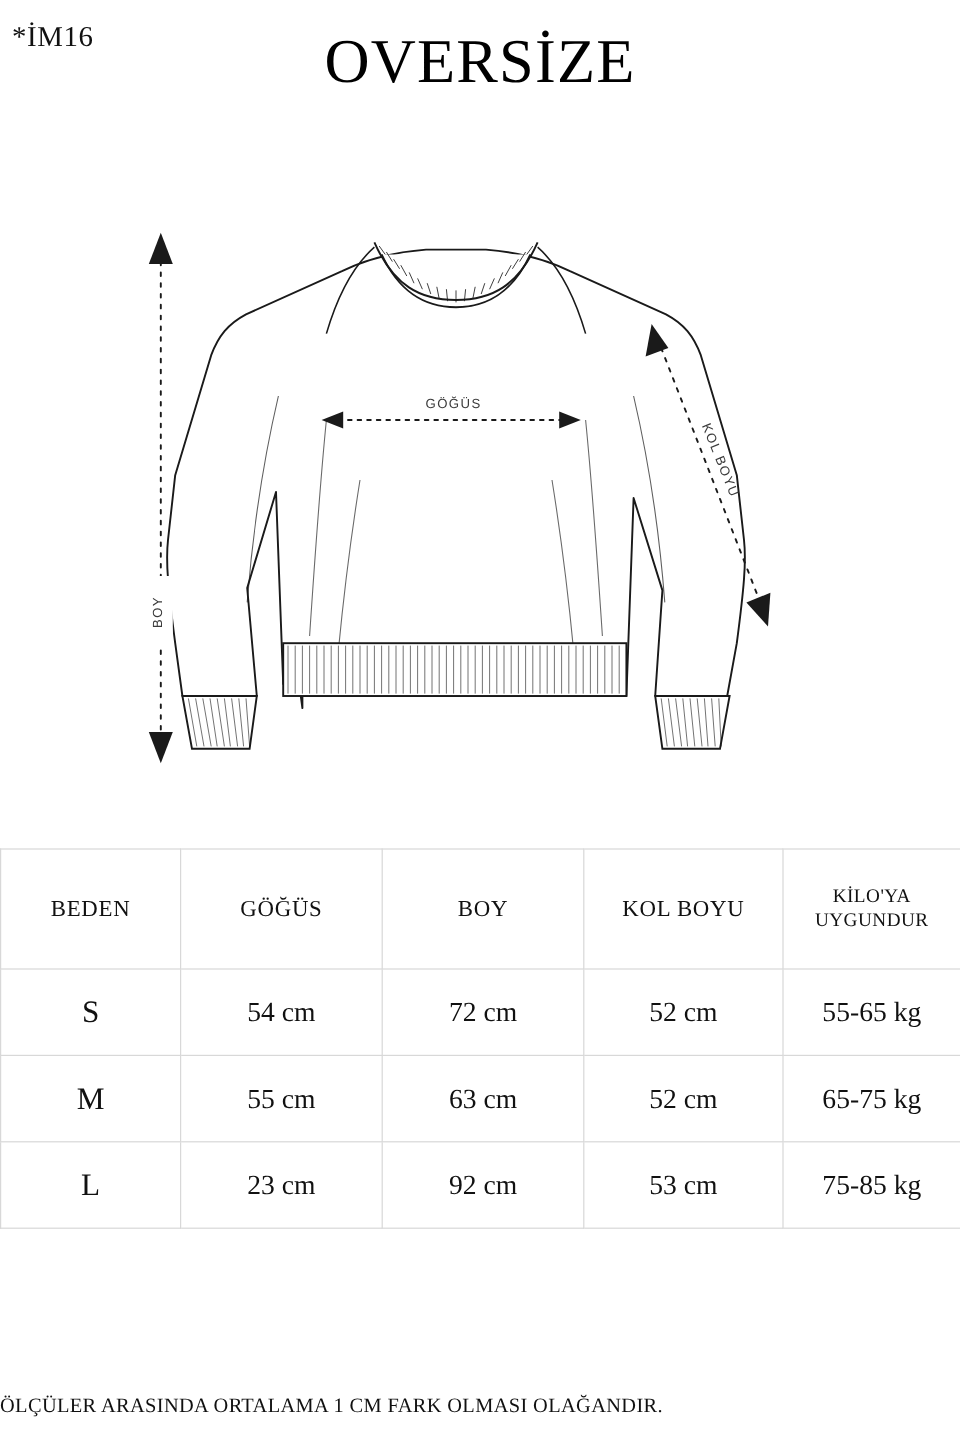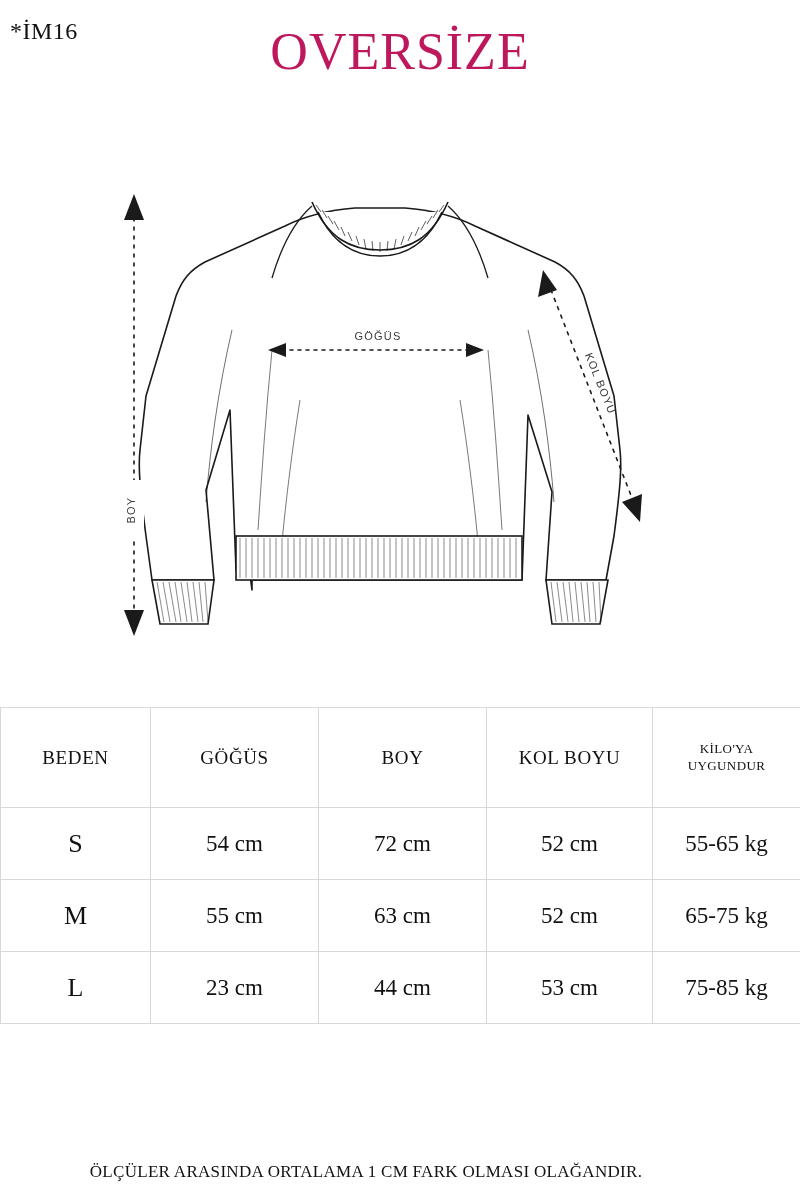--- a/index.html
+++ b/index.html
@@ -32,21 +32,21 @@
   }
   .title {
     position: absolute;
     top: 22px;
     left: 0;
     width: 800px;
     text-align: center;
     font-family: "Liberation Serif", serif;
     font-size: 52px;
     letter-spacing: 1px;
-    color: #be185d;
+    color: #000000;
     font-weight: 400;
   }
 
   
   .illustration {
     position: absolute;
     top: 150px;
     left: 0;
     width: 800px;
     height: 550px;
@@ -73,21 +73,21 @@
     font-family: "Liberation Serif", serif;
     color: #111;
     font-weight: 400;
   }
   thead th {
     height: 100px;
     font-size: 19px;
     letter-spacing: 0.6px;
   }
   thead th.narrow {
-    font-size: 13px;
+    font-size: 16px;
     line-height: 1.25;
     letter-spacing: 0.4px;
   }
   tbody td {
     height: 72px;
     font-size: 23px;
   }
   tbody td.beden {
     font-size: 26px;
   }
@@ -95,21 +95,21 @@
   col.c2 { width: 168px; }
   col.c3 { width: 168px; }
   col.c4 { width: 166px; }
   col.c5 { width: 148px; }
 
   .footnote {
     position: absolute;
     bottom: 18px;
     left: 0;
     width: 732px;
-    text-align: center;
+    text-align: left;
     font-family: "Liberation Serif", serif;
     font-size: 17px;
     letter-spacing: 0.3px;
     color: #111;
   }
 
   
   .svg-label {
     font-family: "Liberation Sans", sans-serif;
     font-size: 11px;
@@ -351,21 +351,21 @@
         <tr>
           <td class="beden">M</td>
           <td>55 cm</td>
           <td>63 cm</td>
           <td>52 cm</td>
           <td>65-75 kg</td>
         </tr>
         <tr>
           <td class="beden">L</td>
           <td>23 cm</td>
-          <td>44 cm</td>
+          <td>92 cm</td>
           <td>53 cm</td>
           <td>75-85 kg</td>
         </tr>
       </tbody>
     </table>
   </div>
 
   <div class="footnote">ÖLÇÜLER ARASINDA ORTALAMA 1 CM FARK OLMASI OLAĞANDIR.</div>
 
 </div>

